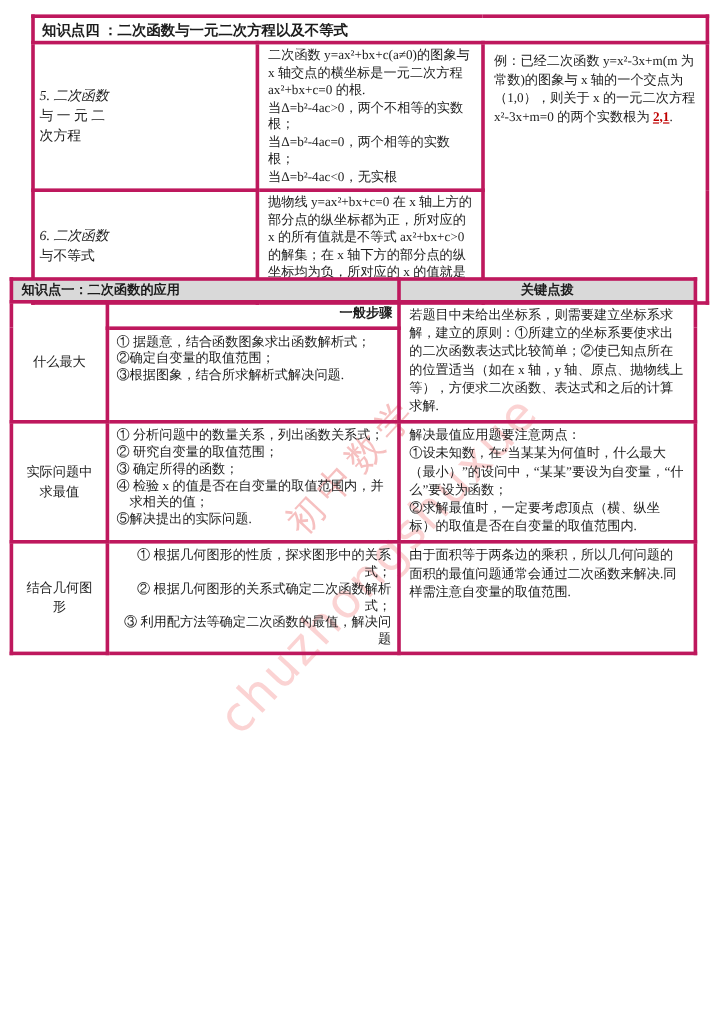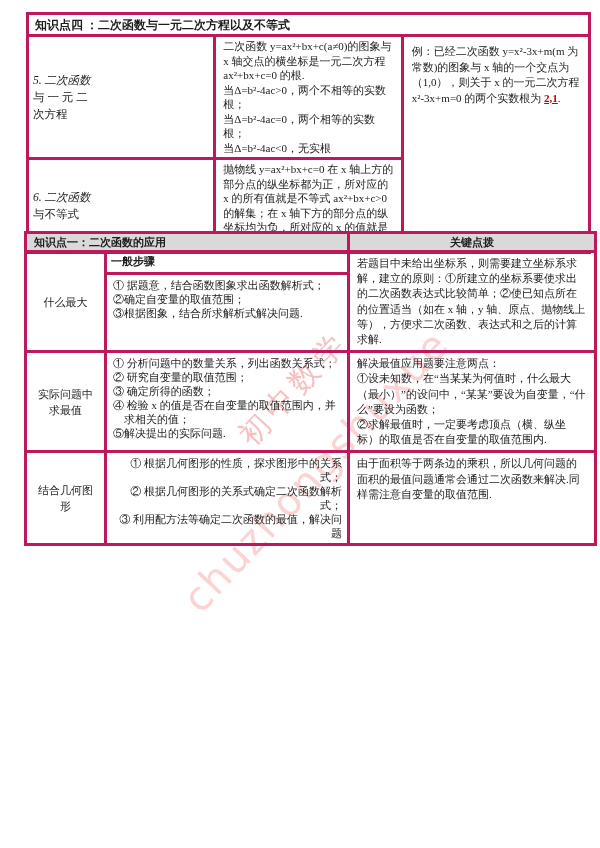--- a/index.html
+++ b/index.html
@@ -19,24 +19,24 @@
   .t1 .hdr{font-weight:bold;font-size:12px;height:15px;padding:2px 6px;vertical-align:middle;}
   .t1 .lbl{width:74px;text-align:left;vertical-align:middle;font-size:11.5px;line-height:17px;padding:2px 4px;}
   .t1 .cnt{width:337px;line-height:14.5px;}
   .t1 .exm{width:154px;line-height:15.5px;padding:7px 8px;margin-top:43px;}
   .num-it{font-style:italic;}
   .ans{color:#c00000;font-weight:bold;text-decoration:underline;}
   
   .title{position:absolute;left:0;top:199px;width:600px;margin:0;text-align:center;
          font-size:16px;font-weight:bold;color:#111;}
   
-  .t2{left:24px;top:231px;width:570px;}
+  .t2{left:8px;top:231px;width:570px;}
   .t2 .ghead td{background:#d9d9d9;font-weight:bold;height:13px;vertical-align:middle;padding:1px 7px;}
   .t2 .gh-right{text-align:center;}
-  .t2 .sub{text-align:left;font-weight:bold;height:12px;padding:1px 4px;}
+  .t2 .sub{text-align:right;font-weight:bold;height:12px;padding:1px 4px;}
   .t2 .lblcell{text-align:center;vertical-align:middle;line-height:16px;}
   .t2 .steps{padding:3px 5px 3px 6px;}
   .t2 .steps .step{padding-left:1em;text-indent:-1em;}
   .t2 .tips{line-height:15.2px;padding:3px 7px;}
   .col-a{width:80px;}.col-b{width:243px;}.col-c{width:247px;}
   .h-sub{height:14px;}.h-c{height:60px;}.h-d{height:88px;margin-left:16px;}.h-e{height:54px;text-align:right;}
 </style>
 </head>
 <body>
 

